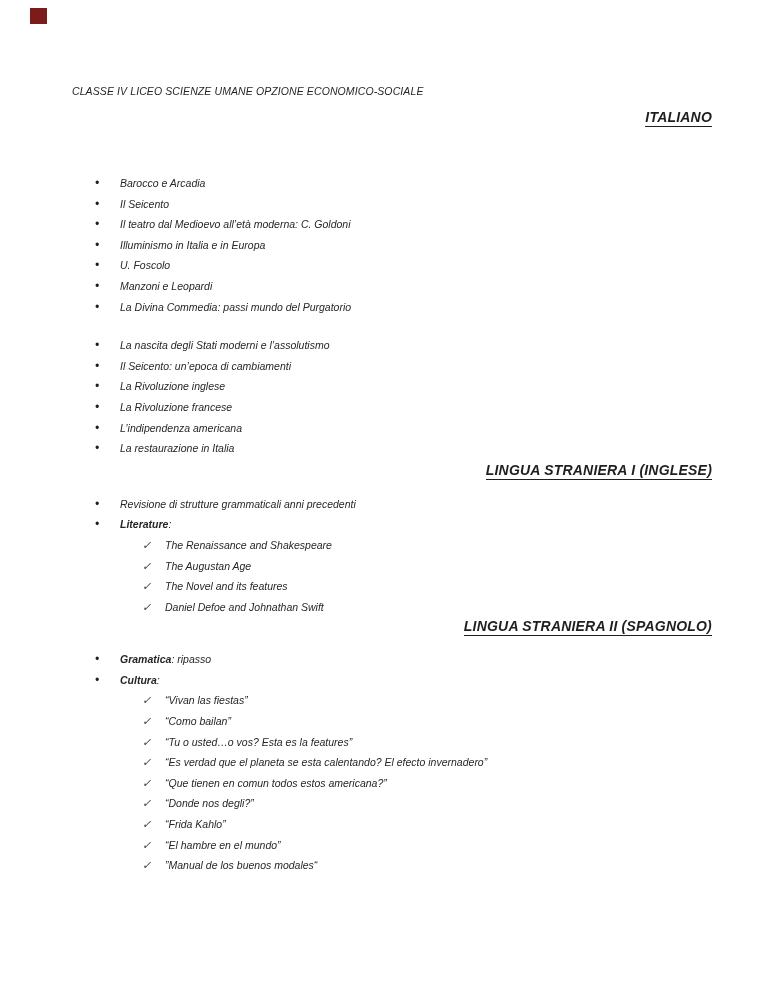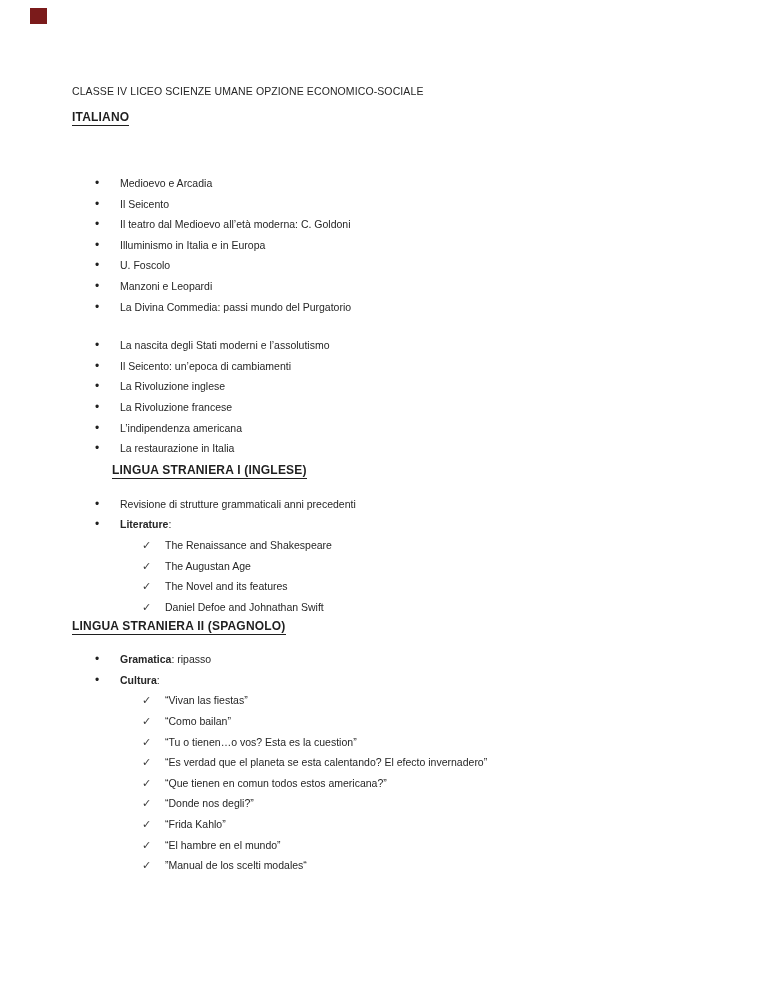--- a/index.html
+++ b/index.html
@@ -7,20 +7,21 @@
     width: 768px; height: 994px;
     background: #ffffff;
     font-family: "Liberation Sans", sans-serif;
     color: #212121;
     overflow: hidden;
   }
   .page {
     position: relative;
     width: 664px; height: 994px;
     background: #ffffff;
+    font-style: italic;
   }
   .corner-marker {
     position: absolute;
     left: 30px; top: 8px;
     width: 17px; height: 16px;
   }
   .content {
     position: absolute;
     left: 72px; top: 85px;
     width: 640px;
@@ -28,25 +29,26 @@
   .doc-title {
     margin: 0;
     font-size: 10.5px;
     line-height: 13px;
     letter-spacing: 0.1px;
     color: #262626;
   }
   section { margin: 0; padding: 0; }
   h2.section-heading {
     margin: 0;
-    font-size: 12px;
+    font-size: 14px;
     line-height: 14px;
     font-weight: bold;
     letter-spacing: 0.2px;
     color: #1f1f1f;
+    text-align: right;
   }
   h2.section-heading .hd {
     border-bottom: 1.5px solid #1f1f1f;
     padding-bottom: 1px;
   }
   ul.topic-list {
     list-style: none;
     margin: 0; padding: 0;
     font-size: 10.5px;
     color: #262626;
@@ -76,21 +78,21 @@
 <body>
 
 <div class="page">
   <div class="corner-marker" style="background: rgb(123, 27, 27);"></div>
   <div class="content">
     <p class="doc-title">CLASSE IV LICEO SCIENZE UMANE OPZIONE ECONOMICO-SOCIALE</p>
     <div id="sections">
         <section>
           <h2 class="section-heading"><span class="hd">ITALIANO</span></h2>
           <ul class="topic-list">
-            <li class="l1"><span class="marker bullet">•</span><span>Medioevo e Arcadia</span></li>
+            <li class="l1"><span class="marker bullet">•</span><span>Barocco e Arcadia</span></li>
             <li class="l1"><span class="marker bullet">•</span><span>Il Seicento</span></li>
             <li class="l1"><span class="marker bullet">•</span><span>Il teatro dal Medioevo all’età moderna: C. Goldoni</span></li>
             <li class="l1"><span class="marker bullet">•</span><span>Illuminismo in Italia e in Europa</span></li>
             <li class="l1"><span class="marker bullet">•</span><span>U. Foscolo</span></li>
             <li class="l1"><span class="marker bullet">•</span><span>Manzoni e Leopardi</span></li>
             <li class="l1"><span class="marker bullet">•</span><span>La Divina Commedia: passi mundo del Purgatorio</span></li>
           </ul>
         </section>
         <section>
           <ul class="topic-list">
@@ -113,24 +115,24 @@
             <li class="l2"><span class="marker check">✓</span><span>Daniel Defoe and Johnathan Swift</span></li>
           </ul>
         </section>
         <section>
           <h2 class="section-heading"><span class="hd">LINGUA STRANIERA II (SPAGNOLO)</span></h2>
           <ul class="topic-list">
             <li class="l1"><span class="marker bullet">•</span><span><span class="bold">Gramatica</span><span>: ripasso</span></span></li>
             <li class="l1"><span class="marker bullet">•</span><span><span class="bold">Cultura</span><span>:</span></span></li>
             <li class="l2"><span class="marker check">✓</span><span>“Vivan las fiestas”</span></li>
             <li class="l2"><span class="marker check">✓</span><span>“Como bailan”</span></li>
-            <li class="l2"><span class="marker check">✓</span><span>“Tu o tienen…o vos? Esta es la cuestion”</span></li>
+            <li class="l2"><span class="marker check">✓</span><span>“Tu o usted…o vos? Esta es la features”</span></li>
             <li class="l2"><span class="marker check">✓</span><span>“Es verdad que el planeta se esta calentando? El efecto invernadero”</span></li>
             <li class="l2"><span class="marker check">✓</span><span>“Que tienen en comun todos estos americana?”</span></li>
             <li class="l2"><span class="marker check">✓</span><span>“Donde nos degli?”</span></li>
             <li class="l2"><span class="marker check">✓</span><span>“Frida Kahlo”</span></li>
             <li class="l2"><span class="marker check">✓</span><span>“El hambre en el mundo”</span></li>
-            <li class="l2"><span class="marker check">✓</span><span>”Manual de los scelti modales“</span></li>
+            <li class="l2"><span class="marker check">✓</span><span>”Manual de los buenos modales“</span></li>
           </ul>
         </section>
       </div>
   </div>
 </div>
 
 </body></html>

